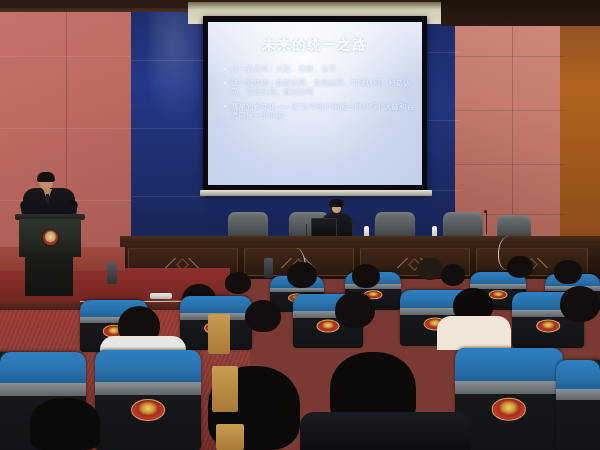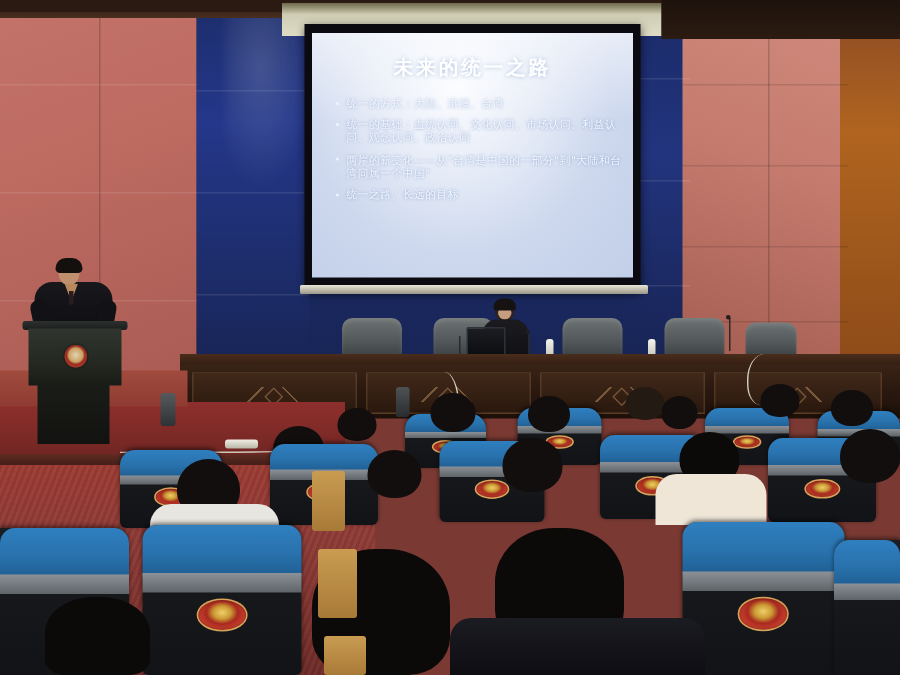--- a/index.html
+++ b/index.html
@@ -346,21 +346,20 @@
 
   <div class="screen-frame"></div>
   <div class="screen-surface"></div>
 
   <div class="slide slide-blur">
     <div class="slide-title">未来的统一之路</div>
     <ul class="slide-bullets">
       <li>统一的方式：大陆、港澳、台湾</li>
       <li>统一的基础：血统认同、文化认同、市场认同、利益认同、观念认同、政治认同</li>
       <li>两岸的新变化——从"台湾是中国的一部分"到"大陆和台湾同属一个中国"</li>
-      <li>统一之路、长远的目标</li>
     </ul>
   </div>
   <div class="screen-glare"></div>
   <div class="screen-bottombar"></div>
 
   <div class="chair-back" style="left:228px;"></div>
   <div class="chair-back" style="left:289px;"></div>
   <div class="chair-back" style="left:375px;"></div>
   <div class="chair-back" style="left:443px;"></div>
   <div class="chair-back" style="left:497px;top:215px;width:34px;height:23px;"></div>

